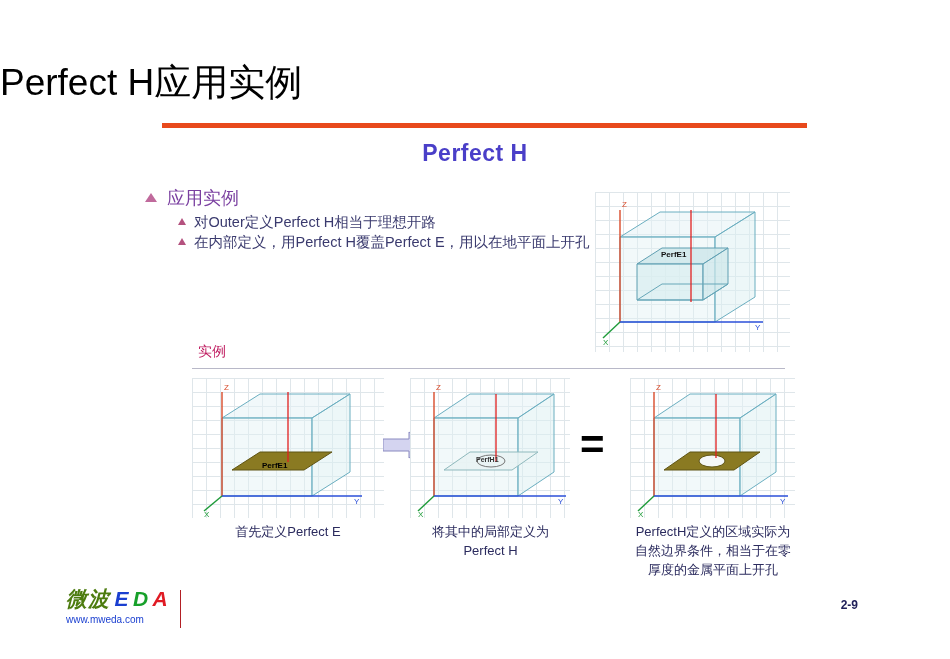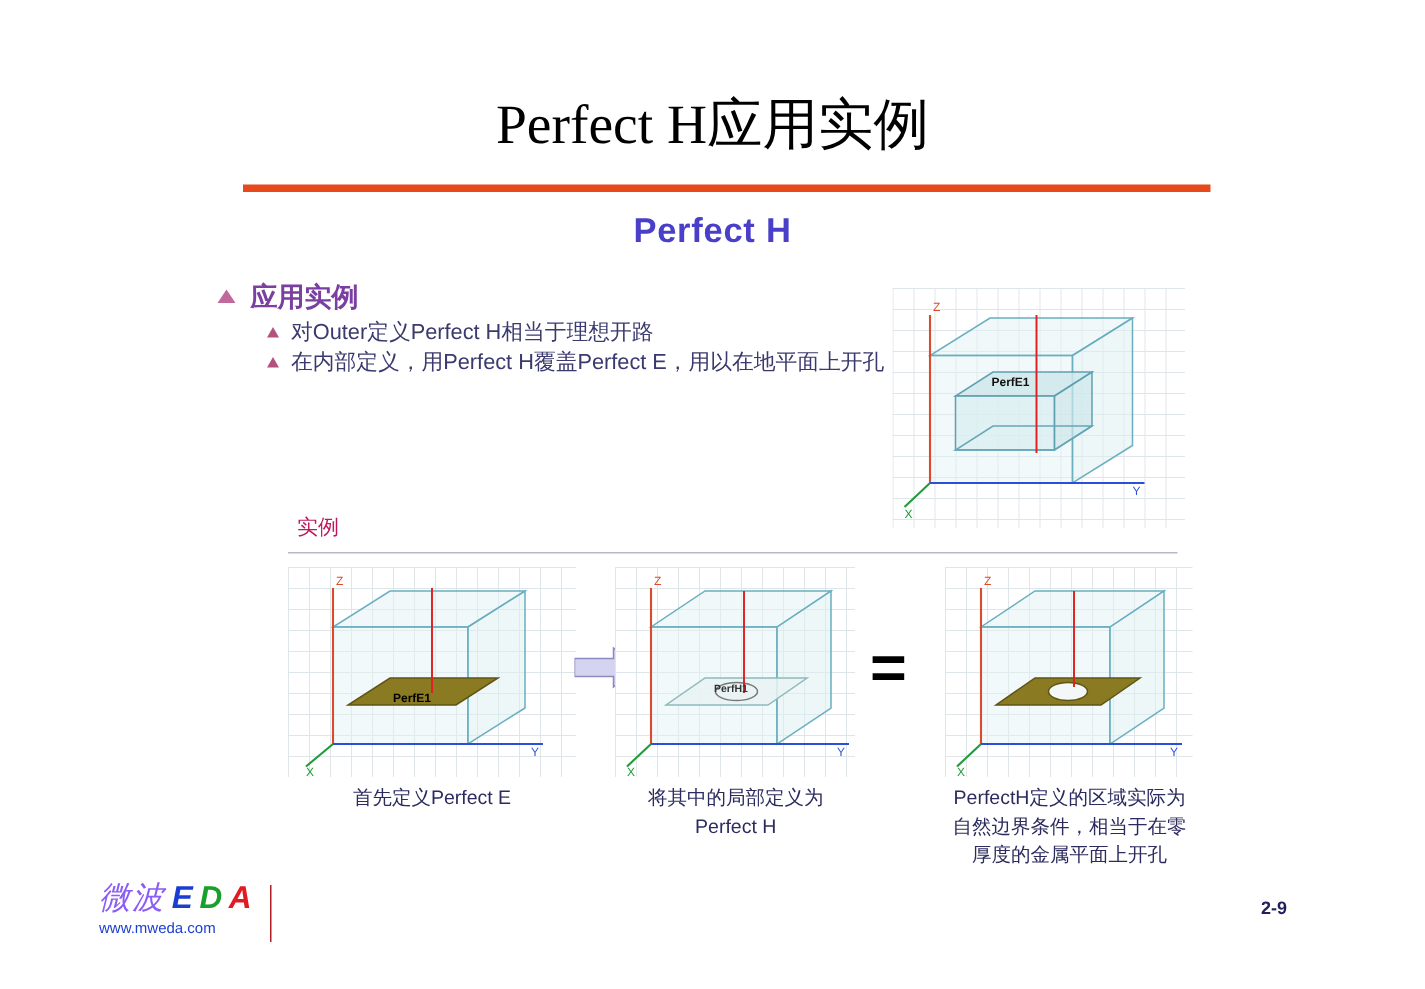--- a/index.html
+++ b/index.html
@@ -19,24 +19,24 @@
     inset: 0;
     background: #ffffff;
   }
 
   
   .slide-title {
     position: absolute;
     top: 58px;
     left: 0;
     width: 950px;
-    text-align: center;
+    text-align: left;
     font-size: 37px;
     color: #000000;
-    font-family: Liberation Serif, serif;
+    font-family: Liberation Sans, sans-serif;
     letter-spacing: 0px;
   }
   .title-rule {
     position: absolute;
     top: 123px;
     left: 162px;
     width: 645px;
     height: 5px;
     background: #e8491c;
   }
@@ -73,21 +73,21 @@
   }
   .tri.small {
     border-left-width: 4px;
     border-right-width: 4px;
     border-bottom-width: 7px;
     border-bottom-color: #b4527f;
     margin-top: 6px;
   }
   .bullet-l1-text {
     font-size: 18px;
-    font-weight: bold;
+    font-weight: normal;
     color: #7a3fa0;
   }
   .bullet-l2 {
     position: absolute;
     left: 178px;
     display: flex;
     align-items: flex-start;
     gap: 8px;
     width: 420px;
   }
@@ -165,23 +165,23 @@
   
   .footer-logo {
     position: absolute;
     left: 66px;
     top: 588px;
     width: 108px;
     height: 44px;
   }
   .logo-cn {
     font-size: 21px;
-    font-weight: normal;
+    font-weight: bold;
     font-style: italic;
-    color: #8b5cf6;
+    color: #4d7c0f;
     letter-spacing: 1px;
     line-height: 1;
   }
   .logo-eda {
     display: inline-block;
     font-size: 21px;
     font-weight: bold;
     font-style: italic;
     line-height: 1;
   }

